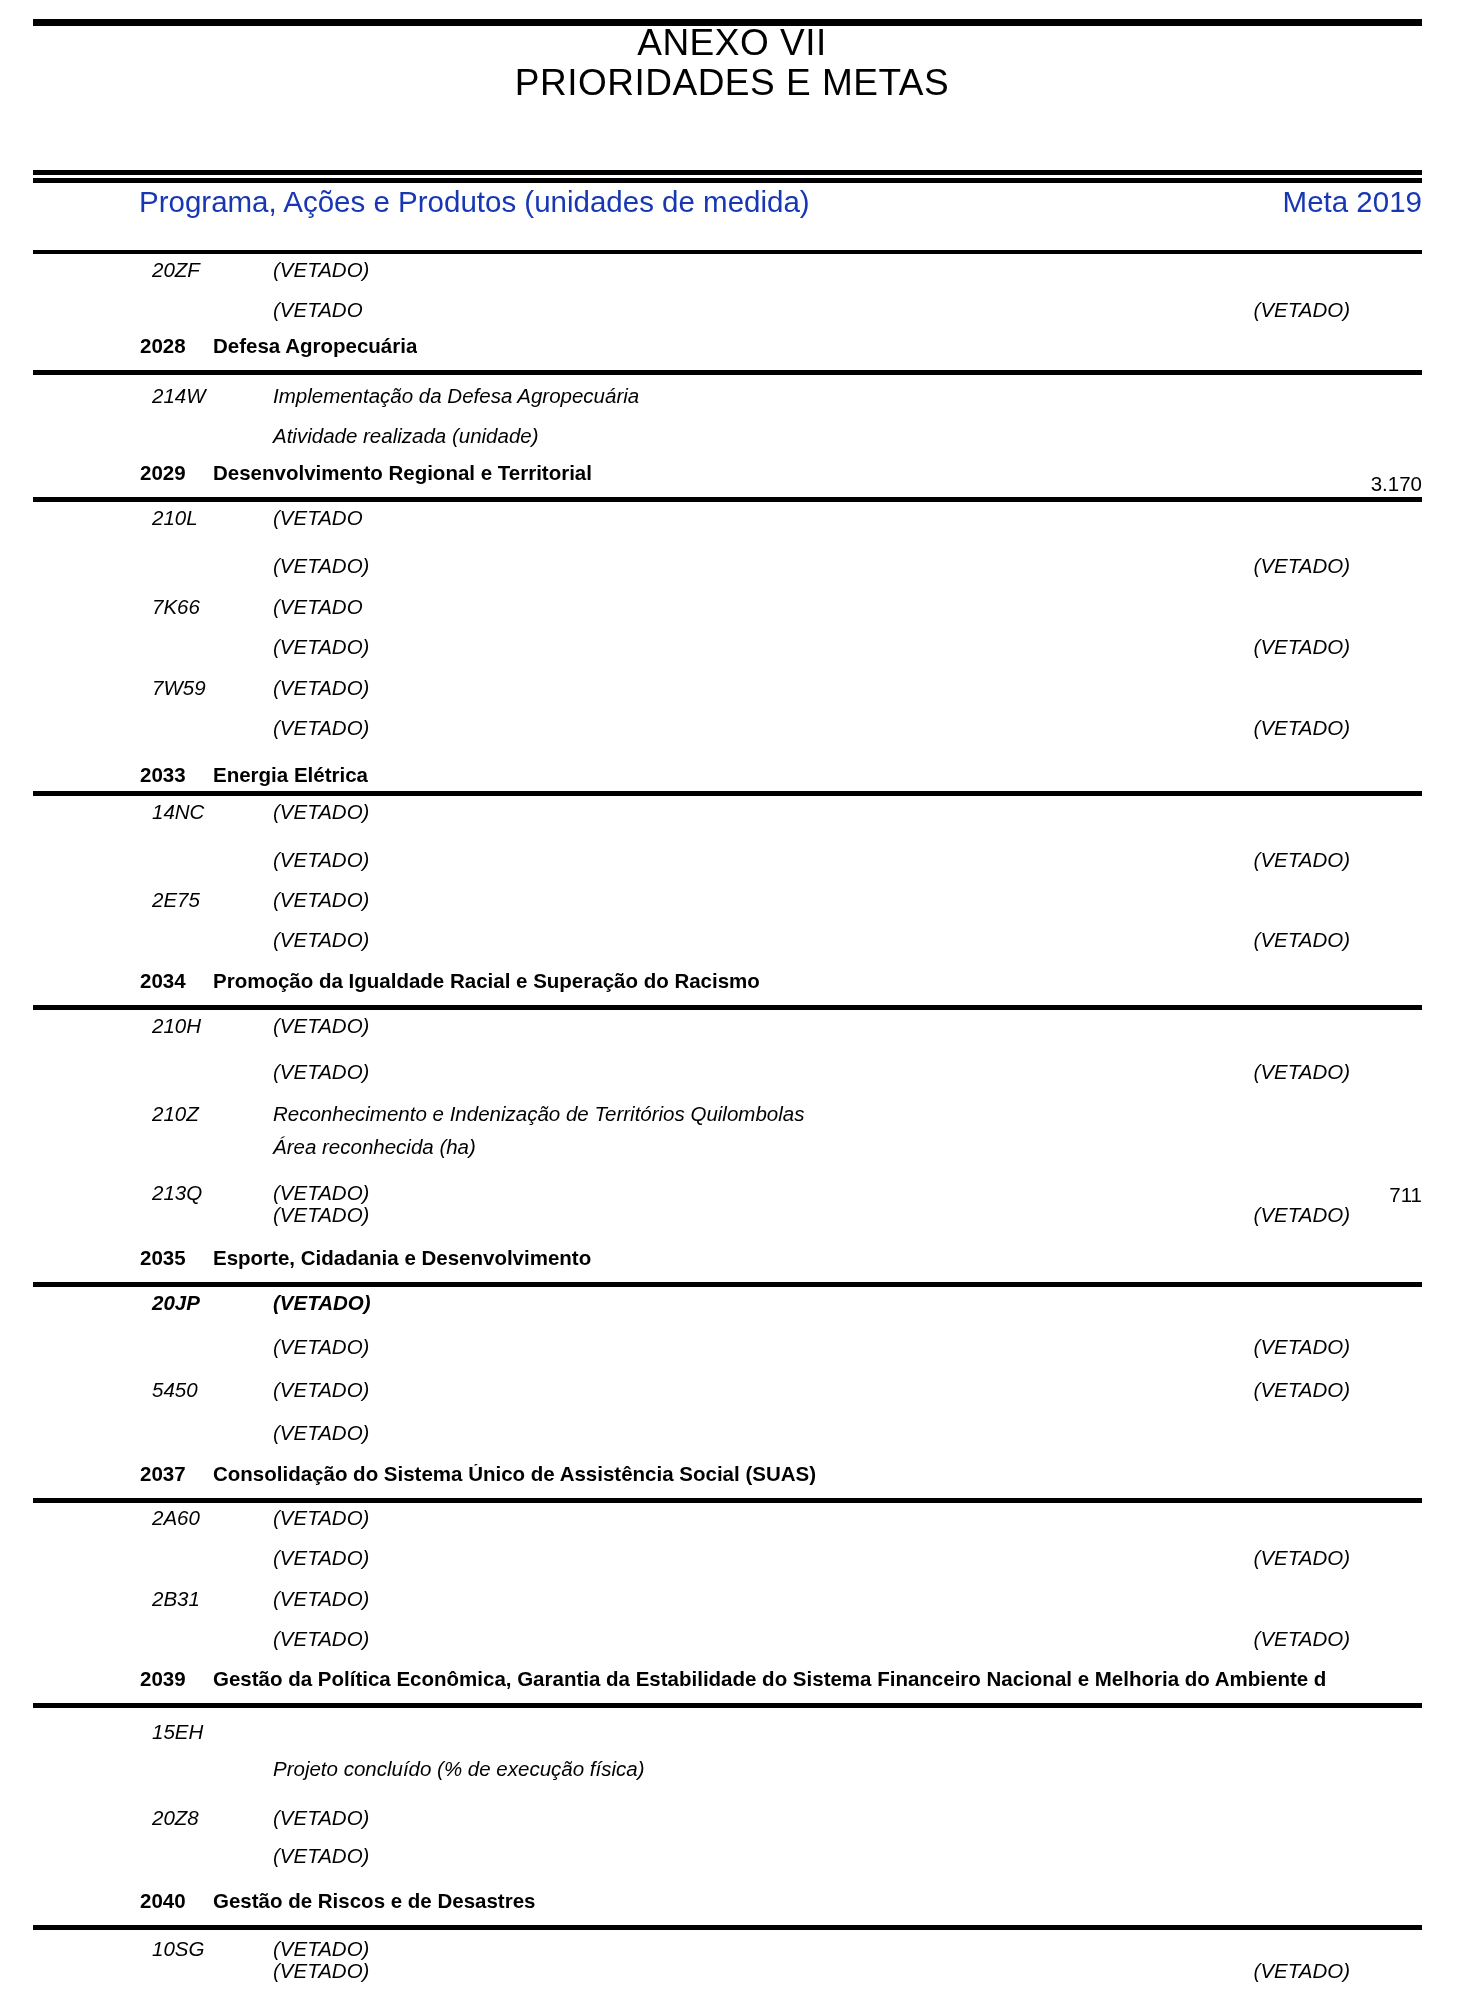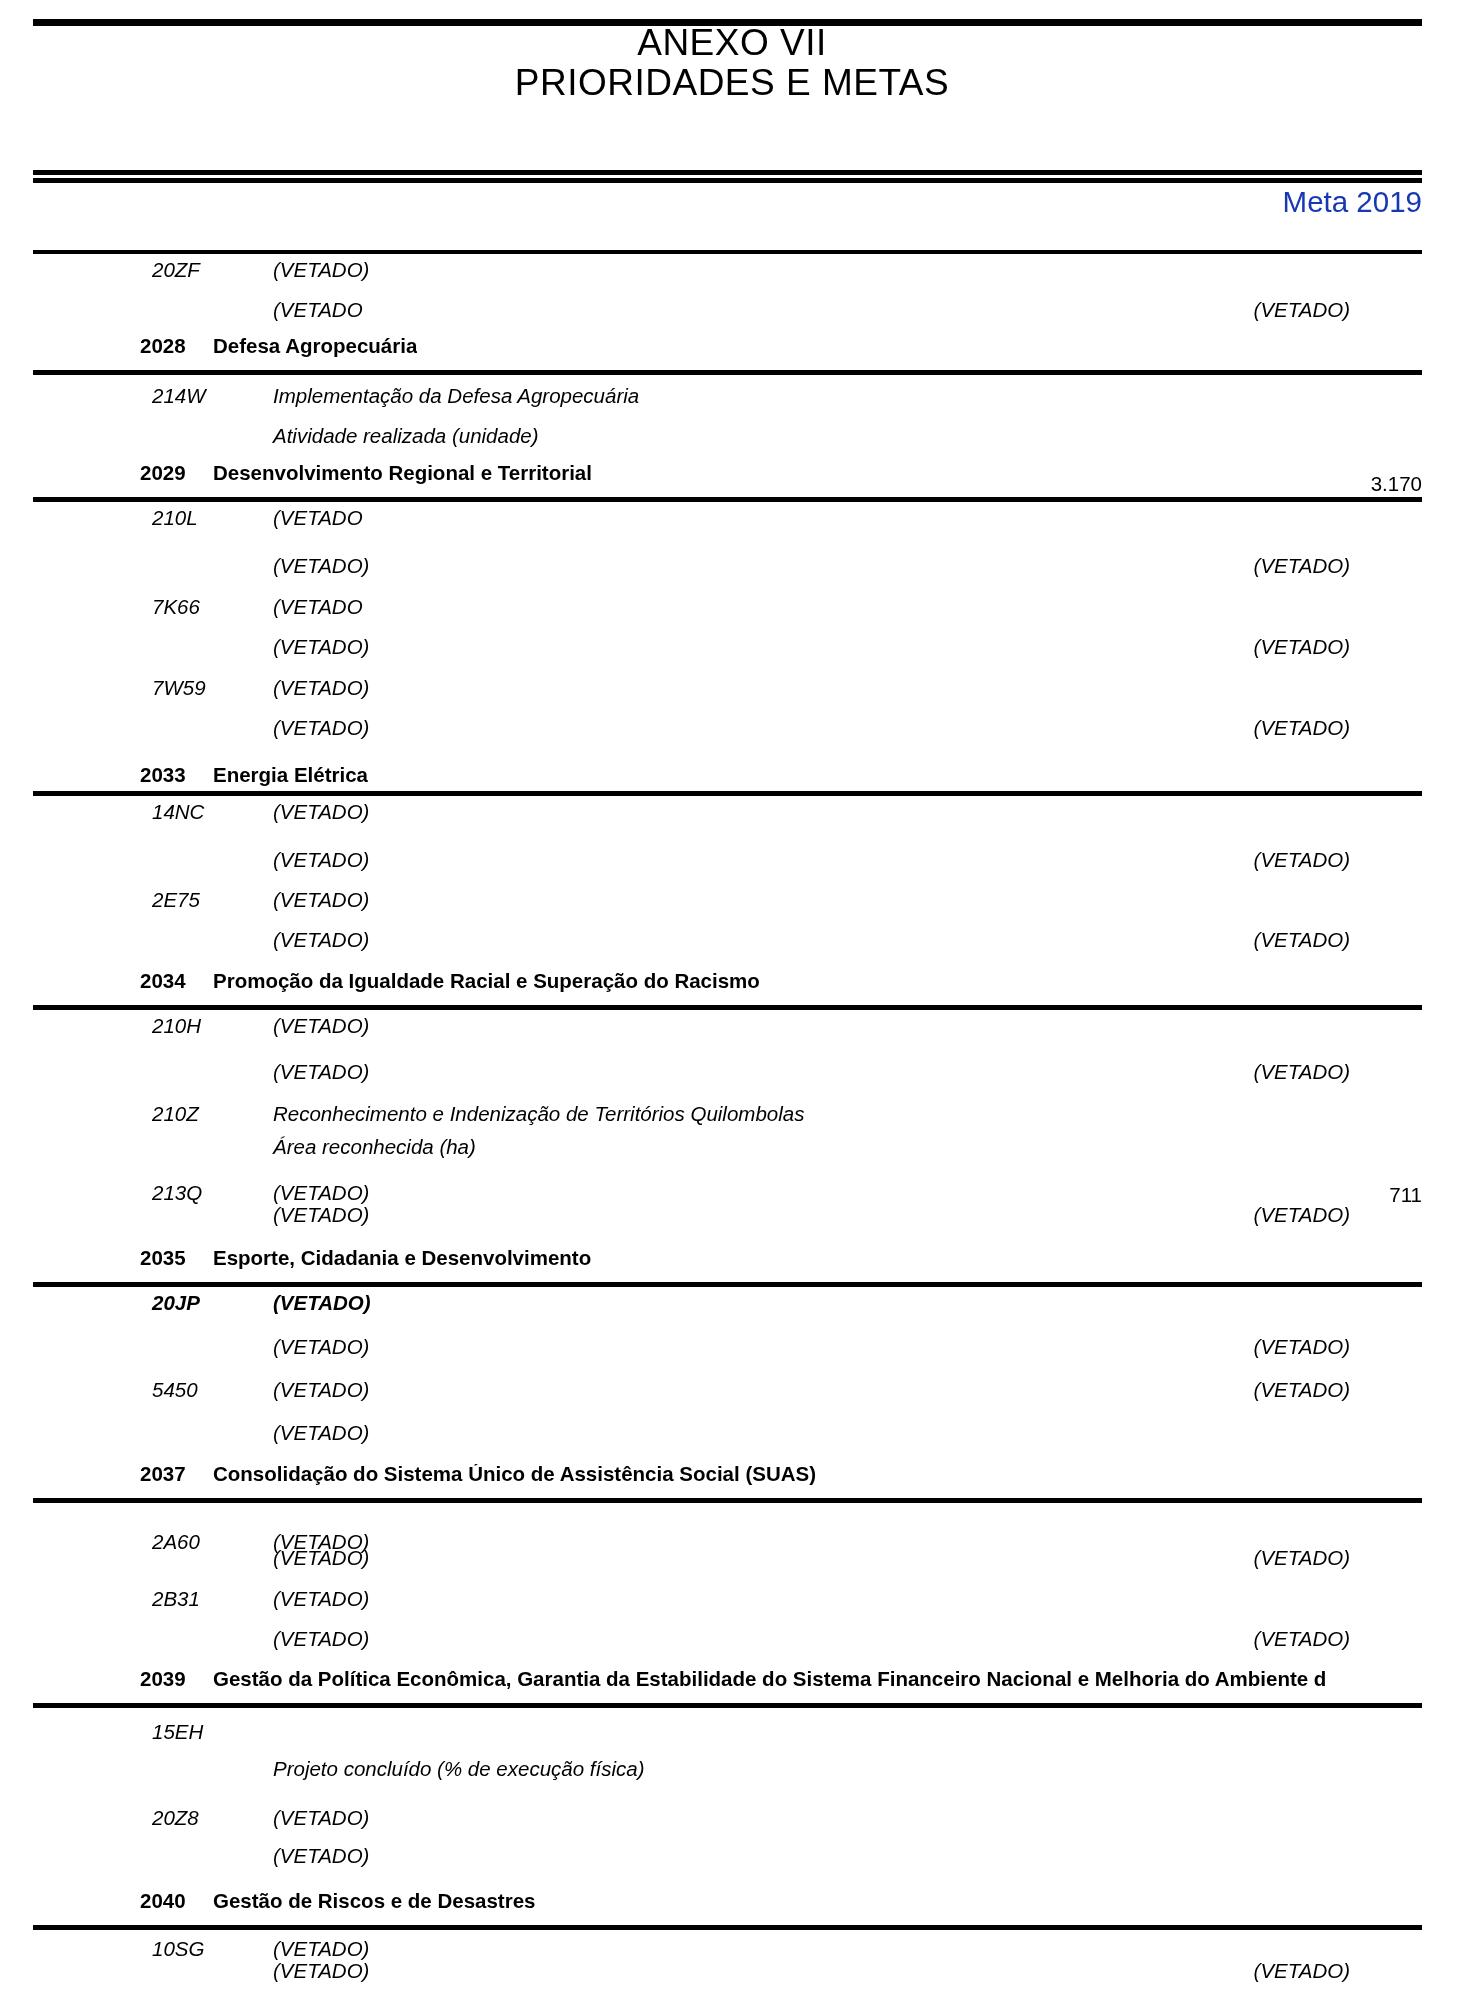--- a/index.html
+++ b/index.html
@@ -77,20 +77,21 @@
 <div class="page">
 
   <div class="rule rule-top"></div>
 
   <div class="doc-title doc-title-1">ANEXO VII</div>
   <div class="doc-title doc-title-2">PRIORIDADES E METAS</div>
 
   <div class="rule rule-dbl-1"></div>
   <div class="rule rule-dbl-2"></div>
 
+  <div class="col-header col-header-left">Programa, Ações e Produtos (unidades de medida)</div>
   <div class="col-header col-header-right">Meta 2019</div>
 
   <div class="rule rule-header"></div>
 
   <div id="table-body">
       <div class="row row-action" style="top: 260px; padding-left: 37px;">
         <span class="cell-code-action">20ZF</span>
         <span class="cell-text">(VETADO)</span>
       </div>
       <div class="row row-product" style="top: 300px;">
@@ -208,21 +209,21 @@
         <span class="cell-value-vetado">(VETADO)</span>
       </div>
       <div class="row row-product" style="top: 1423px;">
         <span class="cell-text">(VETADO)</span>
       </div>
       <div class="row row-program" style="top: 1464px;">
         <span class="cell-code-program">2037</span>
         <span class="cell-text-program">Consolidação do Sistema Único de Assistência Social (SUAS)</span>
       </div>
       <div class="rule prog-rule" style="top: 1498px;"></div>
-      <div class="row row-action" style="top: 1508px; margin-top: 24px;">
+      <div class="row row-action" style="top: 1508px;">
         <span class="cell-code-action">2A60</span>
         <span class="cell-text">(VETADO)</span>
       </div>
       <div class="row row-product" style="top: 1548px;">
         <span class="cell-text">(VETADO)</span>
         <span class="cell-value-vetado">(VETADO)</span>
       </div>
       <div class="row row-action" style="top: 1589px;">
         <span class="cell-code-action">2B31</span>
         <span class="cell-text">(VETADO)</span>

